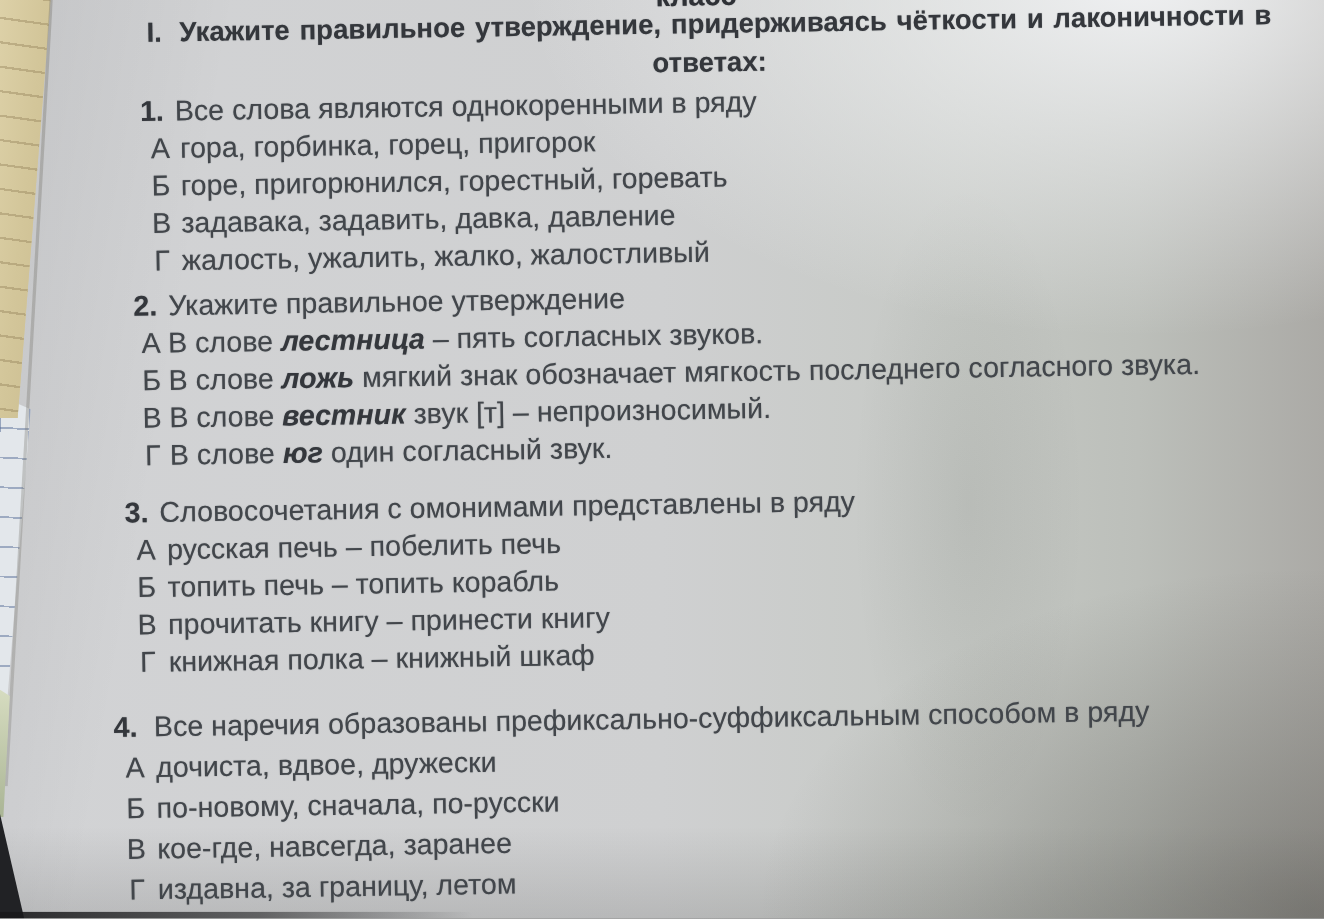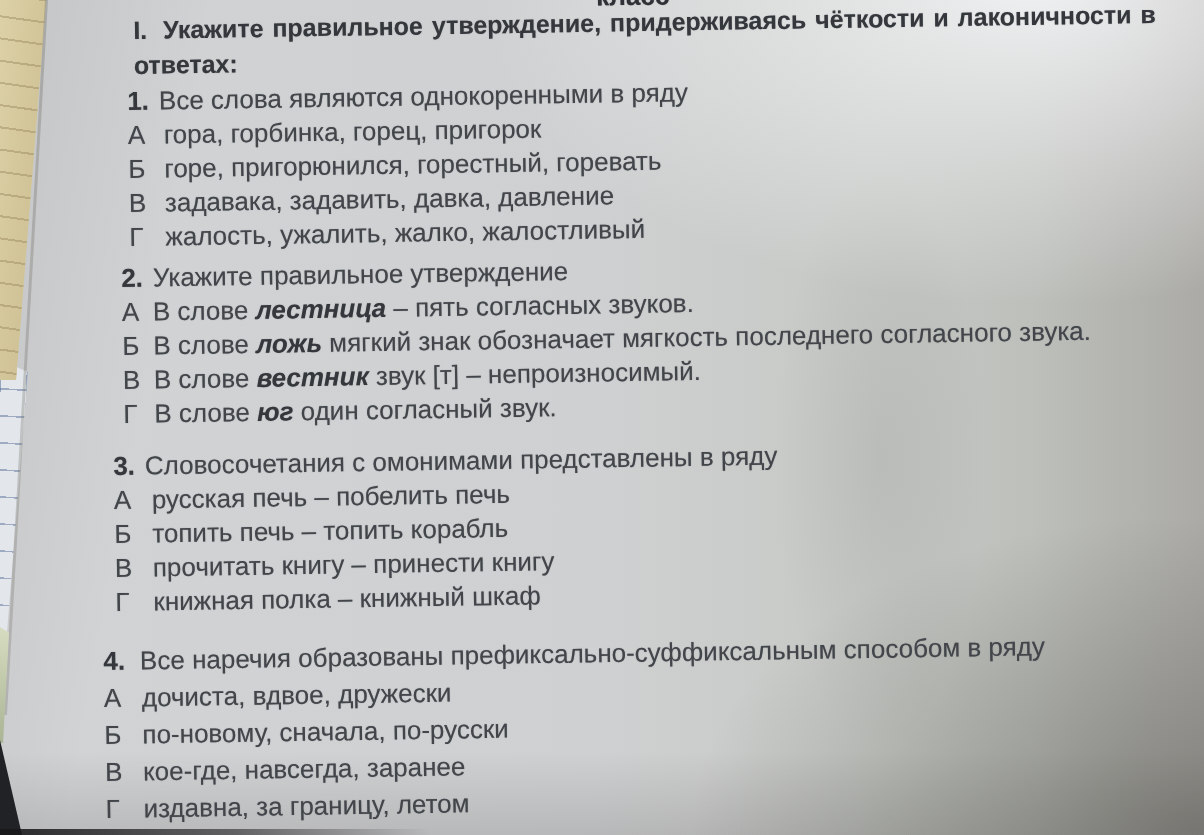--- a/index.html
+++ b/index.html
@@ -47,21 +47,21 @@
   .corner-shadow{
     position:absolute;left:0;top:740px;width:22px;height:95px;
     background:#212225;
     clip-path:polygon(0 0, 100% 100%, 0 100%);
   }
   .bottom-shadow{
     position:absolute;left:0;bottom:0;height:6px;width:430px;
     background:linear-gradient(90deg, rgba(24,24,26,.9) 0%, rgba(24,24,26,.55) 55%, rgba(24,24,26,0) 100%);
   }
   
-  .text-layer{position:absolute;inset:0;color:#42464b;}
+  .text-layer{position:absolute;inset:0;color:#42464b;text-align:center;}
   .block{
     position:absolute;
     white-space:nowrap;
     font-size:26px;line-height:34px;
     transform:rotate(-0.9deg);
     transform-origin:0 0;
     text-shadow:0 0 1px rgba(70,74,78,.55);
   }
   .heading{left:133px;top:13px;font-size:25px;font-weight:bold;color:#34373c;line-height:35px;word-spacing:2px;}
   .hnum{margin-right:16px;}

